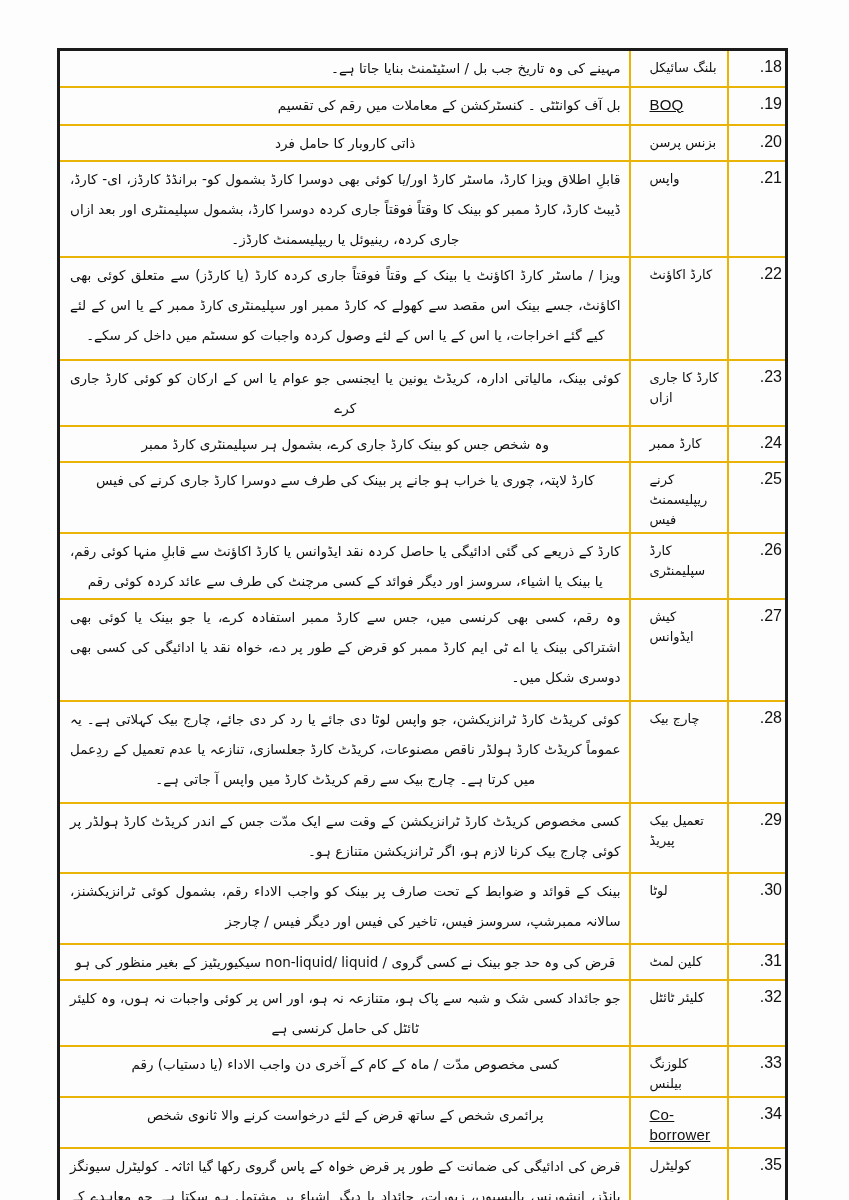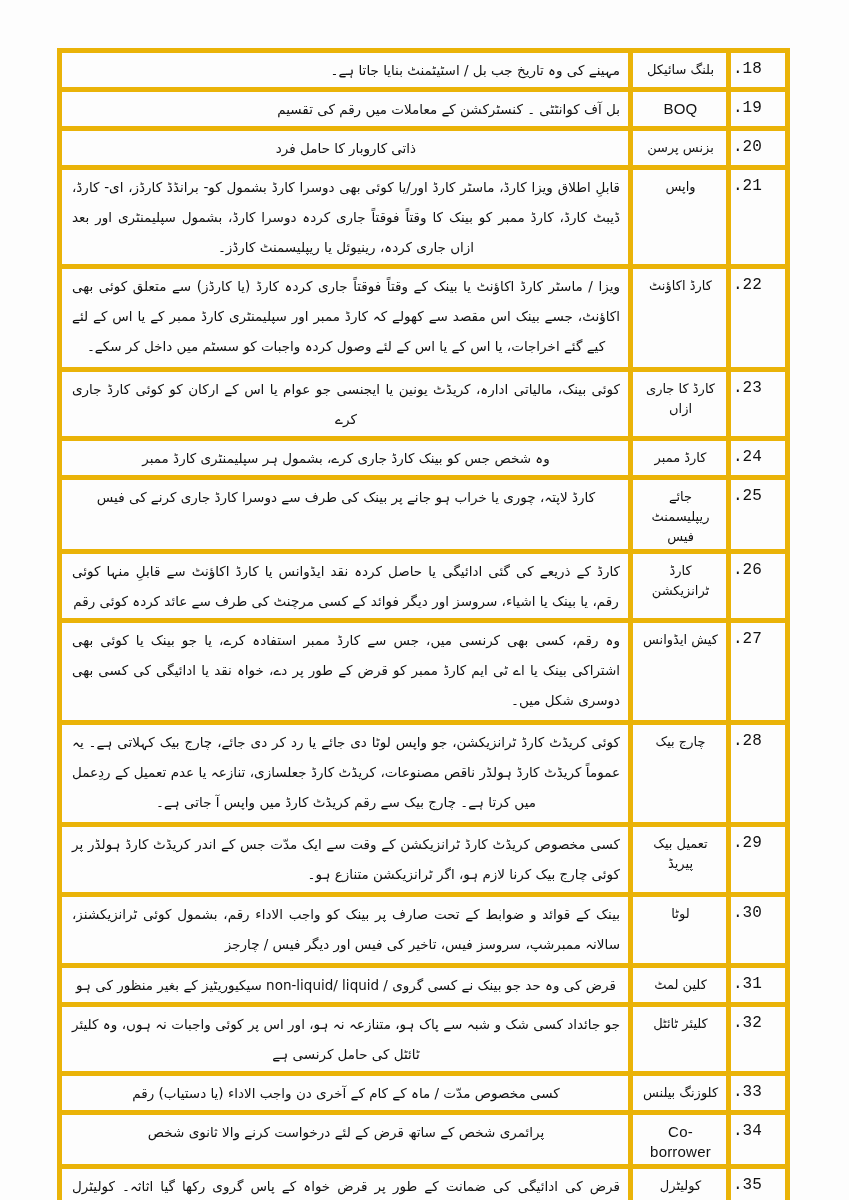--- a/index.html
+++ b/index.html
@@ -19,53 +19,55 @@
   table.glossary {
     position: absolute;
     left: 57px;
     top: 48px;
     width: 728px;
     border-collapse: collapse;
     border: 3px solid #1b1b1b;
     table-layout: fixed;
   }
   td {
-    border: 5px solid #eab308;
+    border: 2px solid #eab308;
     vertical-align: top;
     color: #111;
     overflow: hidden;
   }
   
   td.def {
     direction: rtl;
     text-align: justify;
     text-align-last: center;
     font-size: 13.5px;
     line-height: 30px;
     padding: 2px 8px 2px 10px;
   }
   td.def.last-right { text-align-last: right; }
   
   td.term {
     direction: rtl;
-    text-align: center;
+    text-align: left;
     font-size: 13px;
     line-height: 20px;
-    padding: 7px 5px 2px 7px;
+    padding: 7px 5px 2px 19px;
   }
   td.term.latin {
     direction: ltr;
     font-family: "Liberation Sans", sans-serif;
     font-size: 15px;
     letter-spacing: 0.2px;
+    text-decoration: underline;
   }
   
   td.num {
     direction: ltr;
-    font-family: Liberation Mono, monospace;
+    text-align: right;
+    font-family: Liberation Sans, sans-serif;
     font-size: 16px;
     line-height: 20px;
     padding: 6px 3px 2px 2px;
   }
   
   tr.h37  { height: 37px; }
   tr.h38  { height: 38px; }
   tr.h34  { height: 34px; }
   tr.h68  { height: 68px; }
   tr.h103 { height: 103px; }
@@ -120,26 +122,26 @@
         <td class="term">کارڈ کا جاری ازاں</td>
         <td class="def">کوئی بینک، مالیاتی ادارہ، کریڈٹ یونین یا ایجنسی جو عوام یا اس کے ارکان کو کوئی کارڈ جاری کرے</td>
       </tr>
       <tr class="h35">
         <td class="num">.24</td>
         <td class="term">کارڈ ممبر</td>
         <td class="def">وہ شخص جس کو بینک کارڈ جاری کرے، بشمول ہر سپلیمنٹری کارڈ ممبر</td>
       </tr>
       <tr class="h39">
         <td class="num">.25</td>
-        <td class="term">جائے ریپلیسمنٹ فیس</td>
+        <td class="term">کرنے ریپلیسمنٹ فیس</td>
         <td class="def">کارڈ لاپتہ، چوری یا خراب ہو جانے پر بینک کی طرف سے دوسرا کارڈ جاری کرنے کی فیس</td>
       </tr>
       <tr class="h66">
         <td class="num">.26</td>
-        <td class="term">کارڈ ٹرانزیکشن</td>
+        <td class="term">کارڈ سپلیمنٹری</td>
         <td class="def">کارڈ کے ذریعے کی گئی ادائیگی یا حاصل کردہ نقد ایڈوانس یا کارڈ اکاؤنٹ سے قابلِ منہا کوئی رقم، یا بینک یا اشیاء، سروسز اور دیگر فوائد کے کسی مرچنٹ کی طرف سے عائد کردہ کوئی رقم</td>
       </tr>
       <tr class="h102">
         <td class="num">.27</td>
         <td class="term">کیش ایڈوانس</td>
         <td class="def last-right">وہ رقم، کسی بھی کرنسی میں، جس سے کارڈ ممبر استفادہ کرے، یا جو بینک یا کوئی بھی اشتراکی بینک یا اے ٹی ایم کارڈ ممبر کو قرض کے طور پر دے، خواہ نقد یا ادائیگی کی کسی بھی دوسری شکل میں۔</td>
       </tr>
       <tr class="h102">
         <td class="num">.28</td>
         <td class="term">چارج بیک</td>

